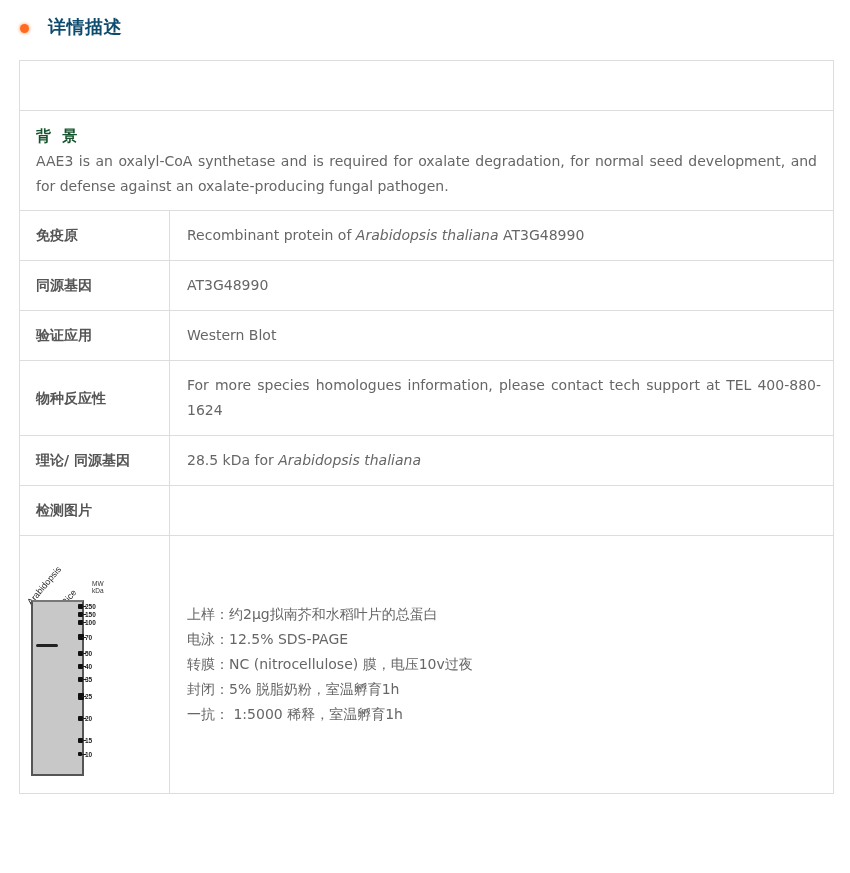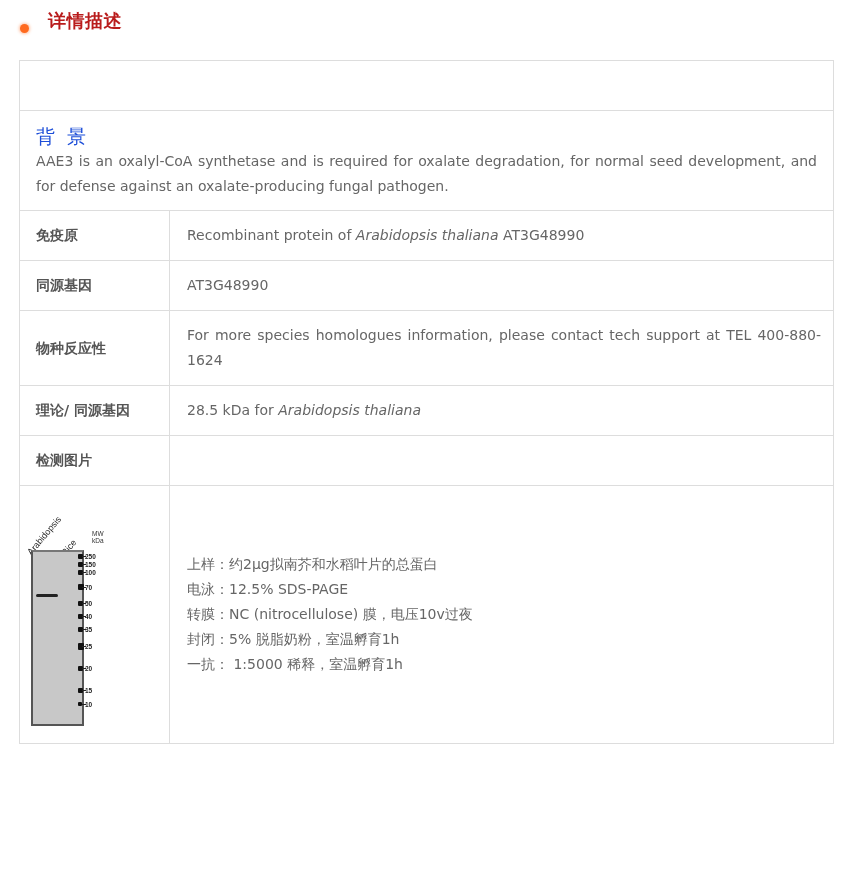--- a/index.html
+++ b/index.html
@@ -2,32 +2,32 @@
 <html><head>
   <meta charset="utf-8">
   <style>
     * { box-sizing: border-box; margin: 0; padding: 0; }
     html, body { width: 850px; height: 873px; background: #ffffff; overflow: hidden; }
     body { font-family: "DejaVu Sans", "Liberation Sans", sans-serif; color: #666; position: relative; }
 
     .section-header { position: absolute; left: 0; top: 0; width: 850px; height: 56px; }
     .bullet { position: absolute; left: 20px; top: 24px; width: 9px; height: 9px; border-radius: 50%;
       background: #ff6a1f; box-shadow: 0 0 3px 1px rgba(255,120,50,0.45); }
-    .section-title { position: absolute; left: 48px; top: 9px; font-size: 18px; font-weight: bold; color: #b91c1c;
+    .section-title { position: absolute; left: 48px; top: 15px; font-size: 18px; font-weight: bold; color: #0c4a6e;
       letter-spacing: 0.5px; line-height: 24px; }
 
     table.spec { position: absolute; left: 19px; top: 60px; width: 815px; border-collapse: collapse; table-layout: fixed; }
     table.spec td { border: 1px solid #dddddd; font-size: 14px; line-height: 25px; vertical-align: middle; }
     .col-label { width: 150px; }
     td.label { padding: 0 16px; font-weight: bold; color: #555; white-space: nowrap; font-size: 13.5px; }
     td.value { padding: 0 12px 0 17px; color: #666; }
     .row-empty td { height: 50px; }
     .row-std td { height: 50px; }
     .row-bg td { padding: 12px 16px 10px 16px; height: 100px; }
-    .bg-title { font-weight: normal; color: #1d4ed8; font-size: 19px; letter-spacing: 3px; }
+    .bg-title { font-weight: bold; color: #14532d; font-size: 15px; letter-spacing: 3px; }
     .bg-text { color: #666; text-align: justify; }
     .row-tall td { height: 75px; }
     .row-tall td.value { text-align: justify; }
     .row-img td { height: 258px; }
     i.species { font-style: italic; }
 
     .blot { position: relative; width: 110px; height: 240px; margin: 0 auto 0 6px; }
     .blot .lane-label { position: absolute; font-size: 9px; color: #222; transform-origin: left bottom; white-space: nowrap; font-family: "Liberation Sans", sans-serif; }
     .blot .mw { position: absolute; left: 66px; top: 35px; font-size: 6.5px; line-height: 7px; color: #333; font-family: "Liberation Sans", sans-serif; }
     .blot .membrane { position: absolute; left: 5px; top: 55px; width: 53px; height: 176px; background: #c8c8c8;
@@ -67,20 +67,24 @@
     <tr class="row-std">
       <td class="label">免疫原</td>
       <td class="value"><span>Recombinant protein of </span><i class="species">Arabidopsis thaliana</i><span> AT3G48990</span></td>
     </tr>
 
     <tr class="row-std">
       <td class="label">同源基因</td>
       <td class="value">AT3G48990</td>
     </tr>
 
+    <tr class="row-std">
+      <td class="label">验证应用</td>
+      <td class="value">Western Blot</td>
+    </tr>
 
     <tr class="row-tall">
       <td class="label">物种反应性</td>
       <td class="value">For more species homologues information, please contact tech support at TEL 400-880-1624</td>
     </tr>
 
 
     <tr class="row-std">
       <td class="label">理论/ 同源基因</td>
       <td class="value"><span>28.5 kDa for </span><i class="species">Arabidopsis thaliana</i></td>

